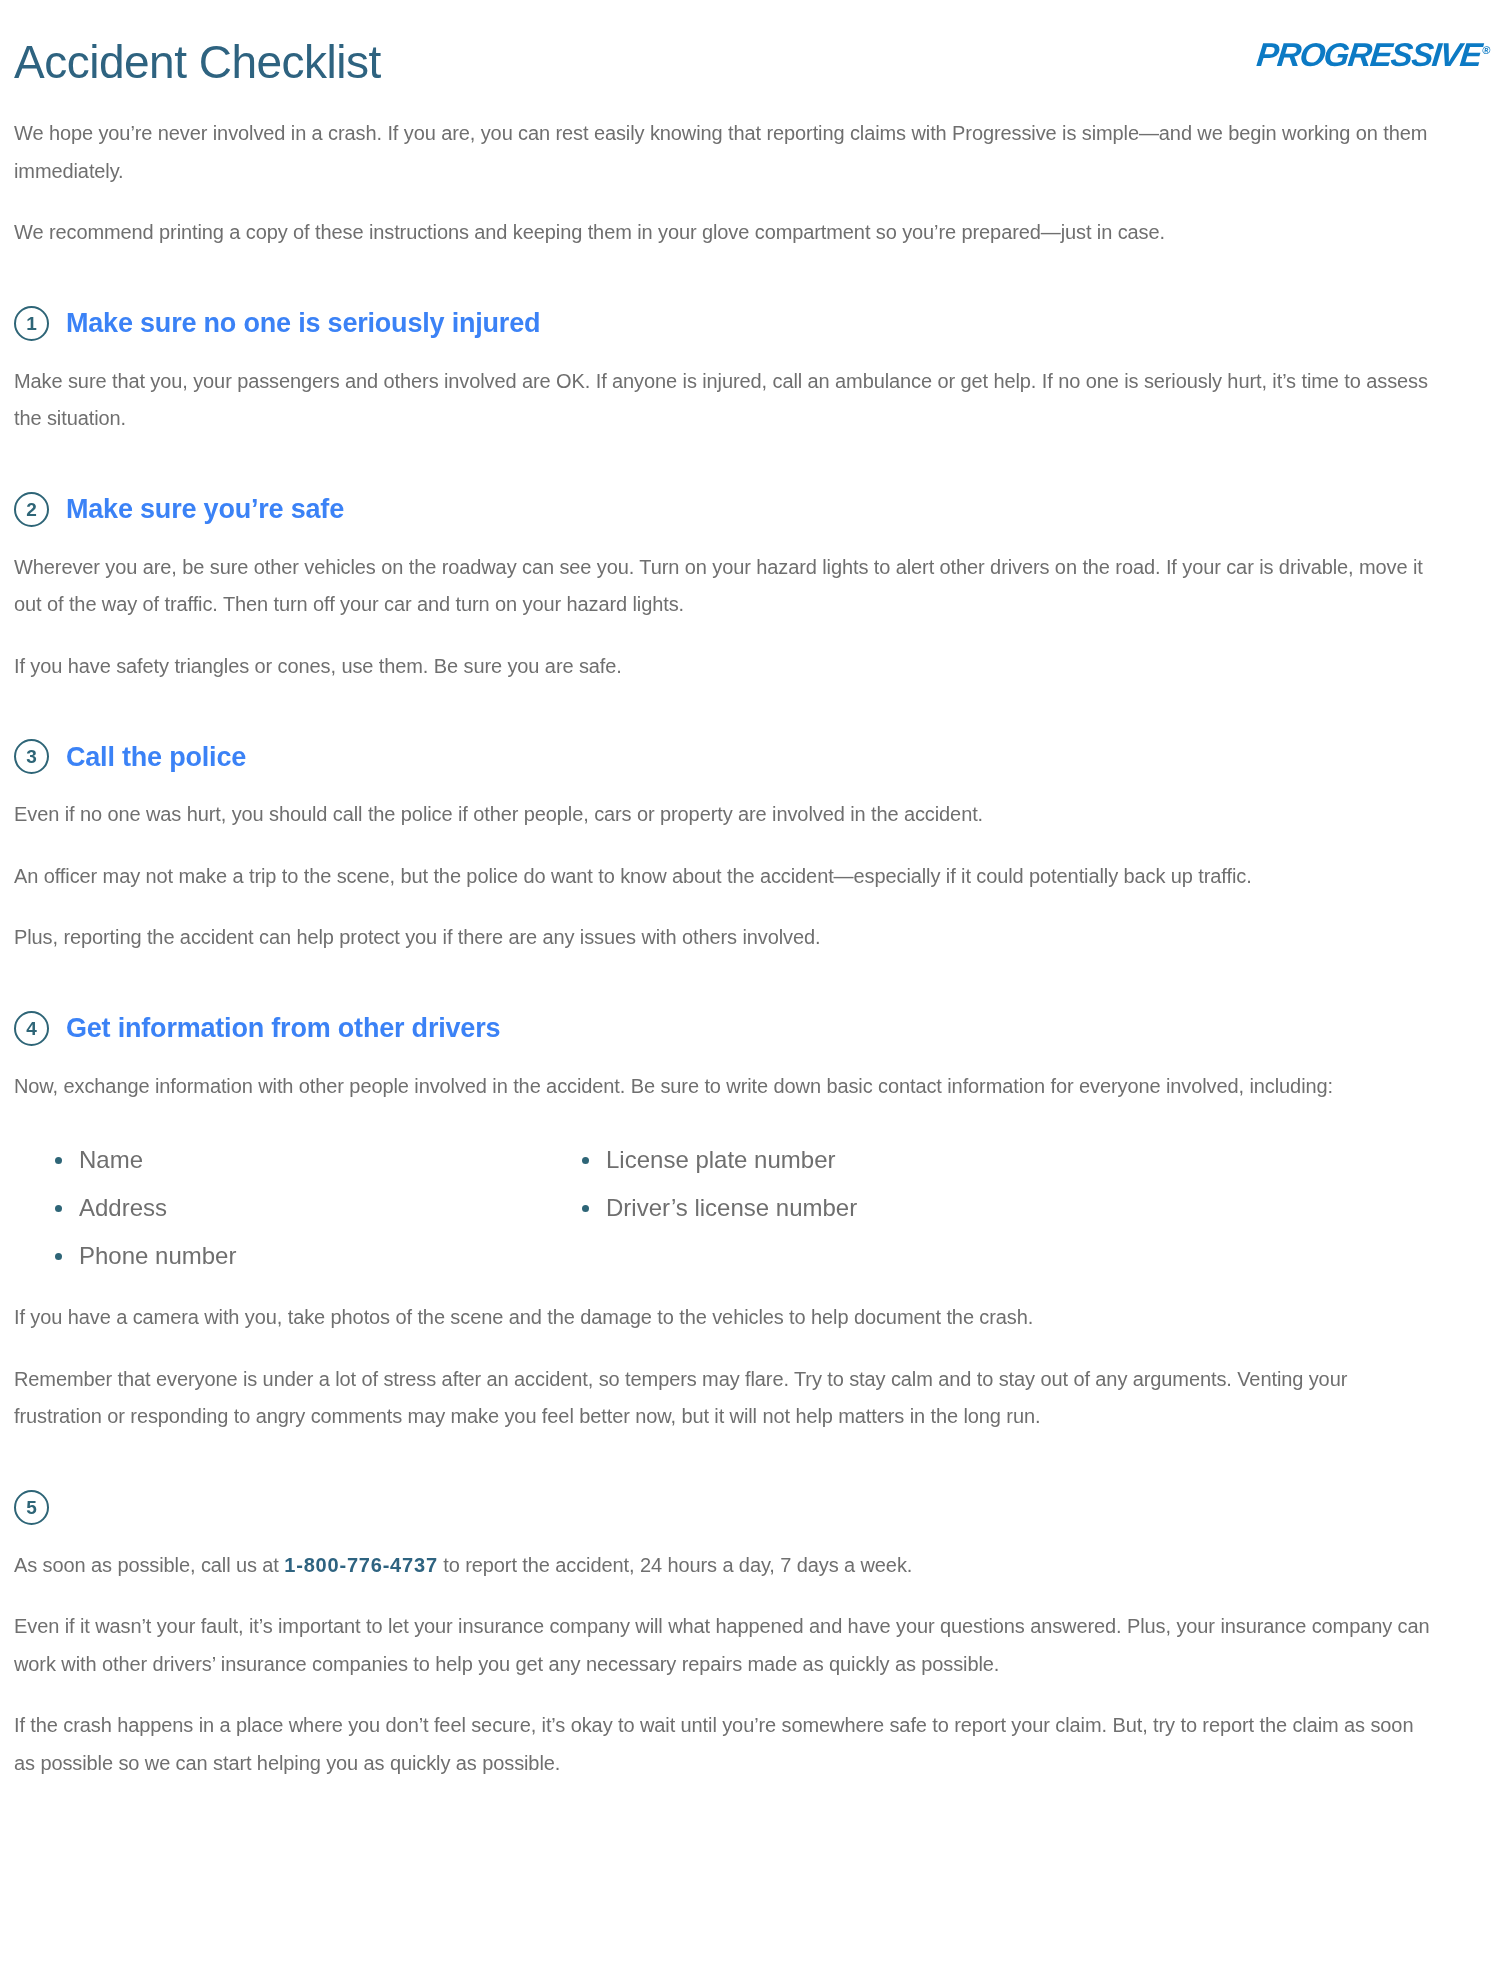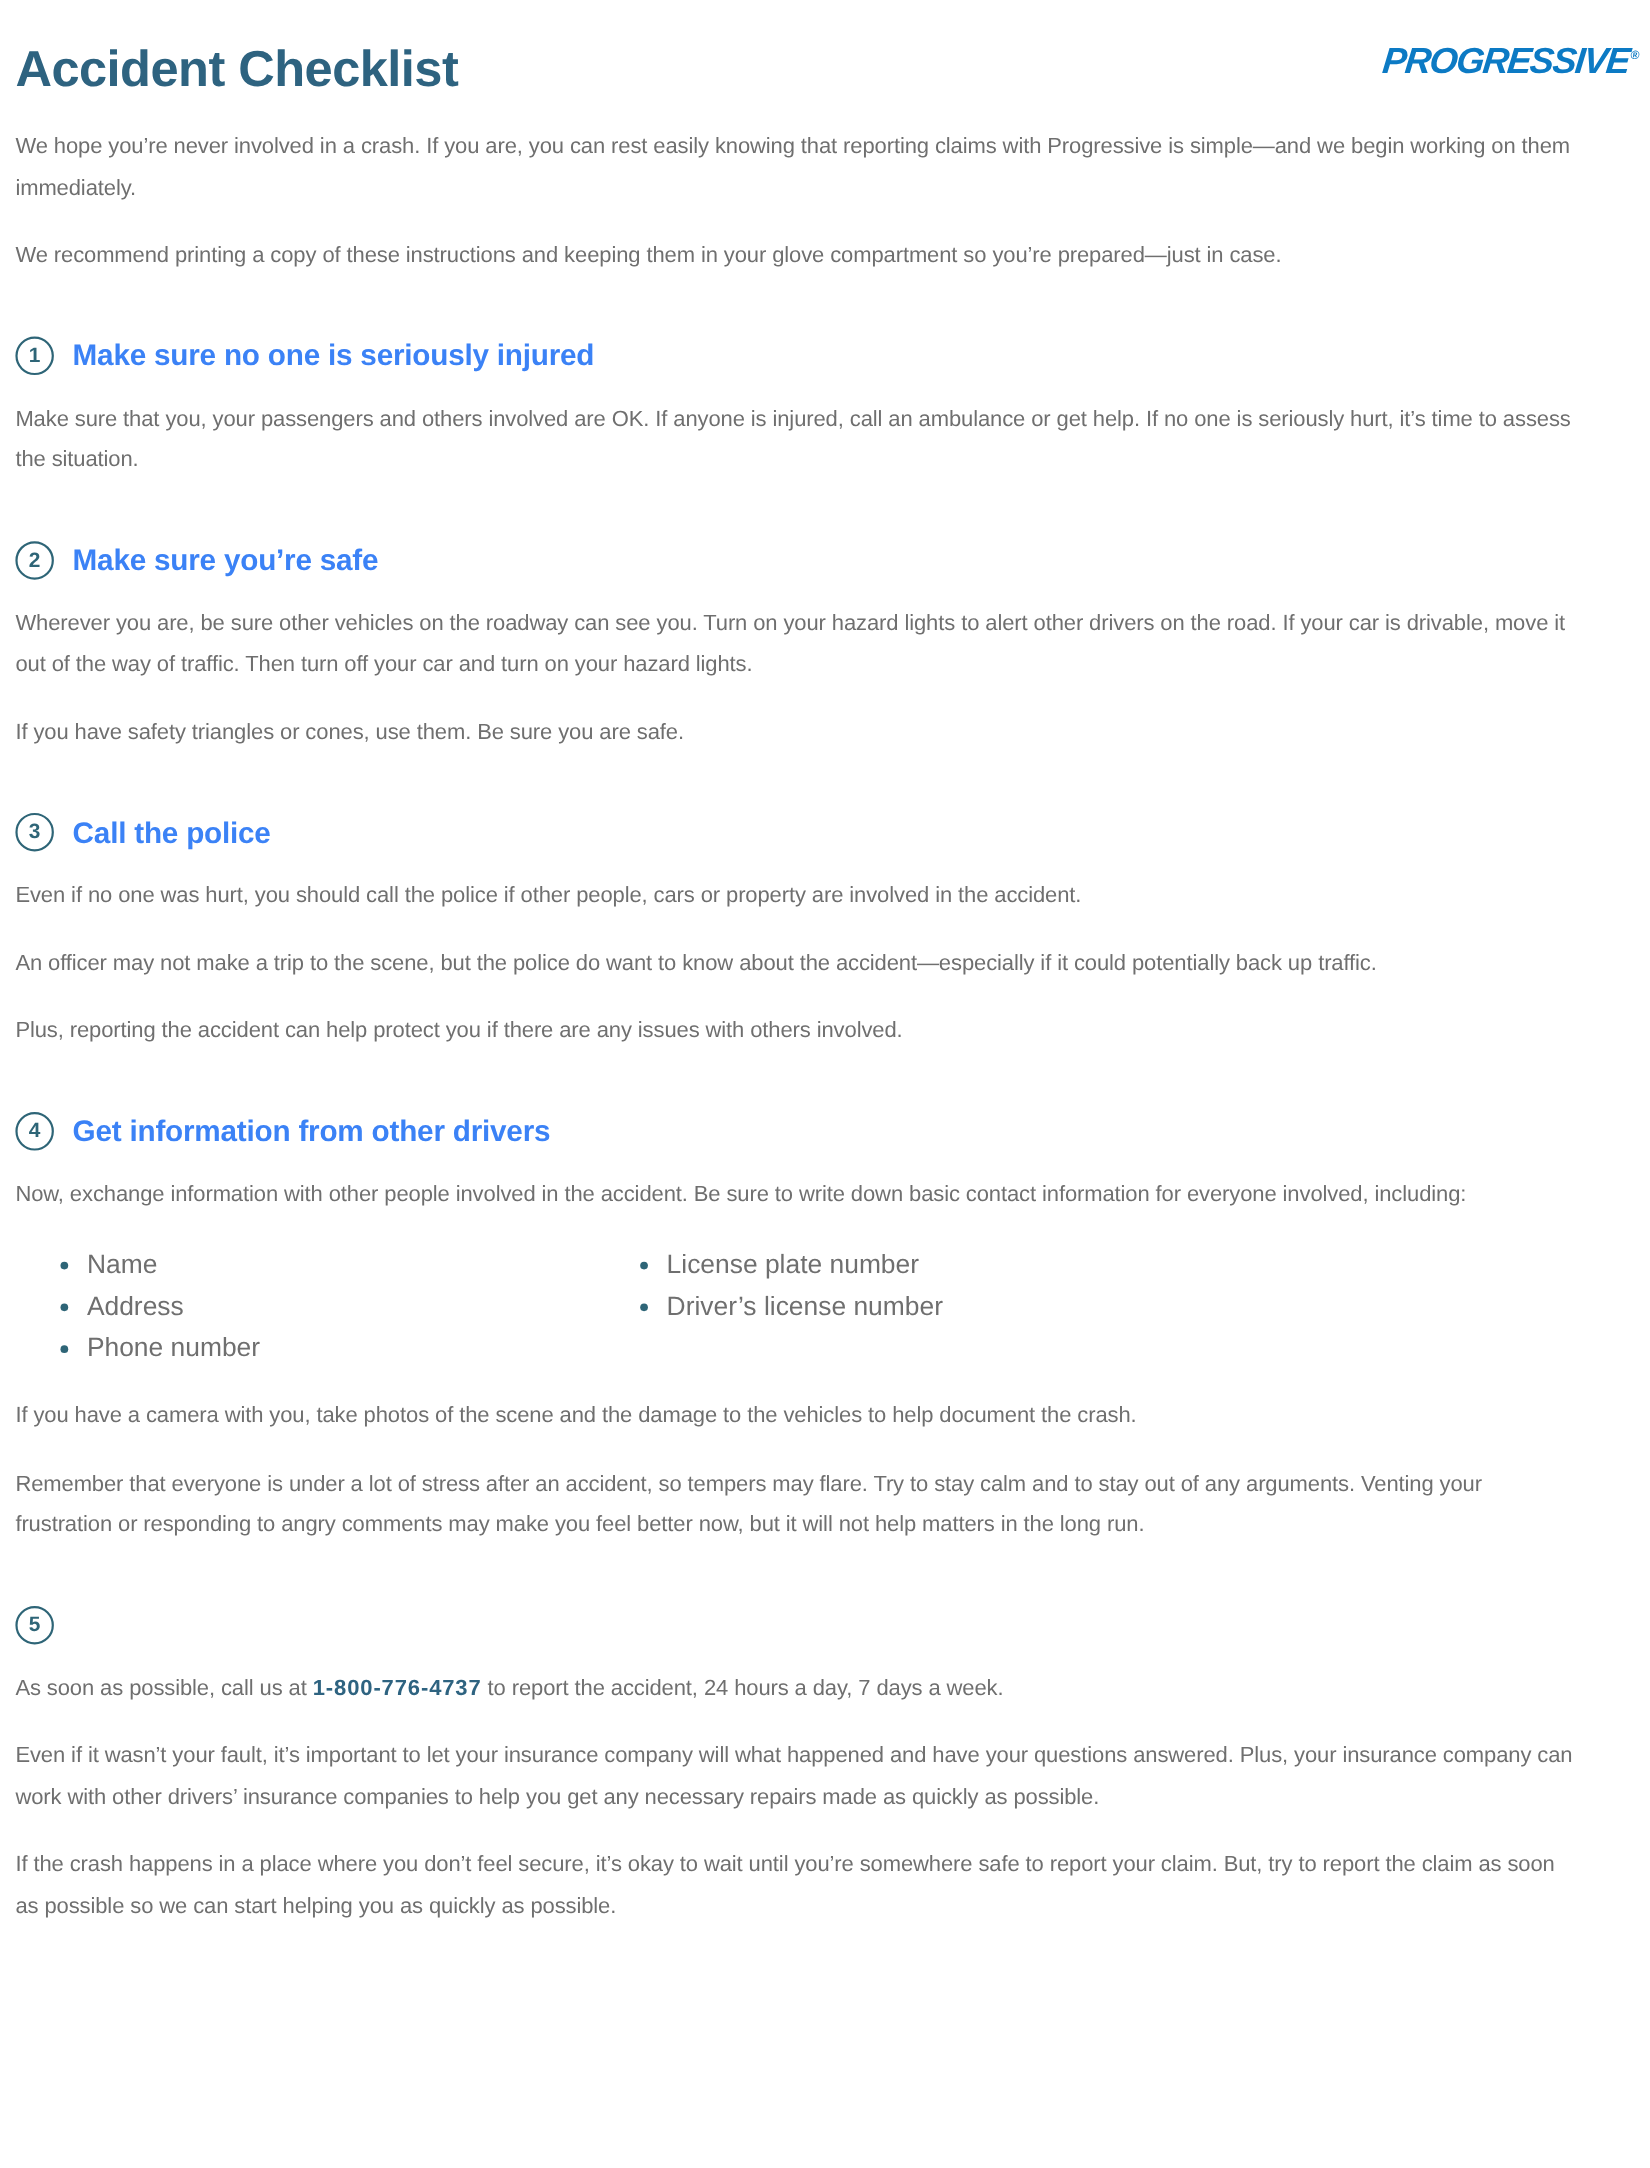--- a/index.html
+++ b/index.html
@@ -35,21 +35,21 @@
     letter-spacing: 0;
     margin-left: 1px;
   }
   
   h1.title {
     margin: 36px 0 0 0;
     font-size: 46px;
     line-height: 53px;
     color: #2e6380;
     letter-spacing: -0.5px;
-    font-weight: bold;
+    font-weight: normal;
   }
   
   p.body {
     font-size: 20px;
     line-height: 37.5px;
     color: #6f6f6f;
     max-width: 1425px;
     margin: 24px 0 0 0;
     letter-spacing: -0.1px;
   }
@@ -91,20 +91,21 @@
   }
   .bullet-col { }
   .bullet-col.left { width: 568px; padding-left: 41px; }
   .bullet-col.right { }
   .bullet-row {
     display: flex;
     align-items: center;
     font-size: 24px;
     line-height: 38px;
     color: #6f6f6f;
+    margin-top: 10px;
   }
   .bullet-dot {
     width: 7px;
     height: 7px;
     border-radius: 50%;
     background: #2e6577;
     margin-right: 17px;
     flex: none;
   }
   

